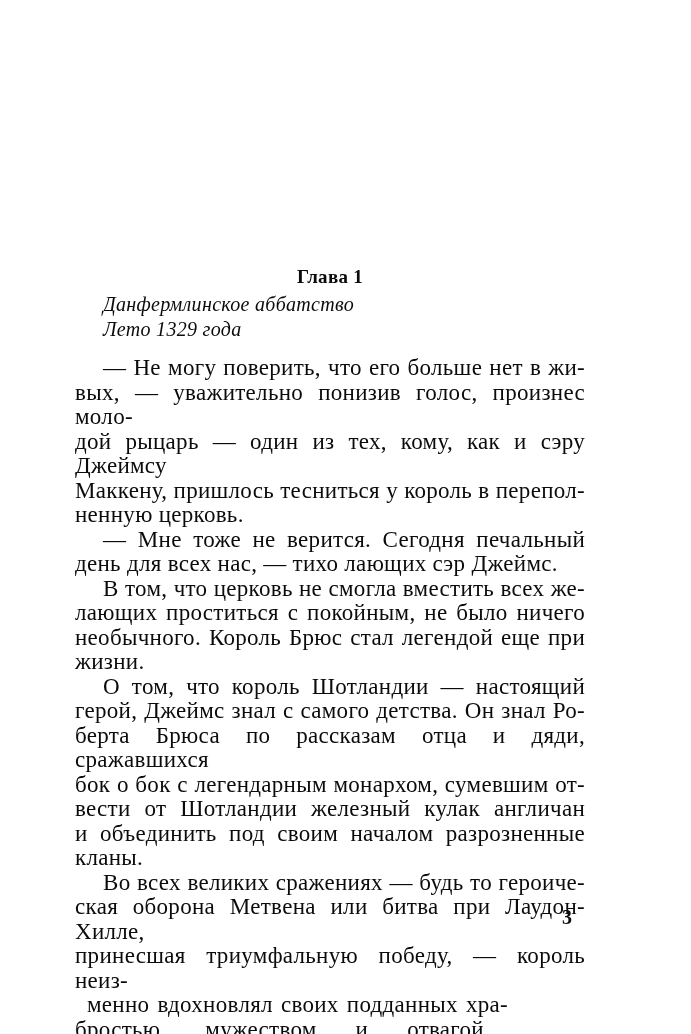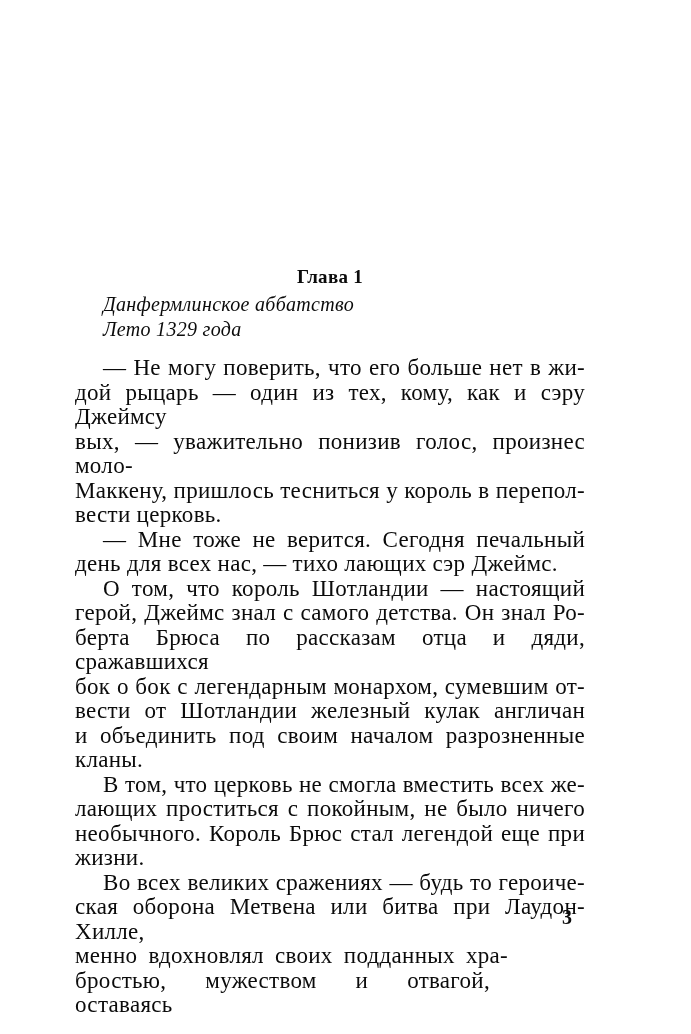--- a/index.html
+++ b/index.html
@@ -46,21 +46,21 @@
   .paragraph { margin: 0; }
   .line {
     text-align: justify;
     text-align-last: justify;
   }
   .line.first { padding-left: 28px; }
   .line.final {
     text-align: left;
     text-align-last: left;
   }
-  .line.short-1 { padding-right: 77px; }
+  .line.short-1 { padding-right: 77px; margin-left: 12px; }
   .line.short-2 { padding-right: 95px; }
   .page-number {
     position: absolute;
     left: 562px;
     top: 906px;
     font-size: 20px;
     font-weight: 700;
     letter-spacing: 0.3px;
   }
 </style>
@@ -70,46 +70,47 @@
 <div class="page">
   <div class="text-block">
     <h1 class="chapter-title">Глава 1</h1>
     <div class="epigraph">
       <div>Данфермлинское аббатство</div>
       <div>Лето 1329 года</div>
     </div>
     <div class="body-text">
         <div class="paragraph">
           <div class="line first">— Не могу поверить, что его больше нет в жи-</div>
+          <div class="line">вых, — уважительно понизив голос, произнес моло-</div>
           <div class="line">дой рыцарь — один из тех, кому, как и сэру Джеймсу</div>
-          <div class="line">вых, — уважительно понизив голос, произнес моло-</div>
           <div class="line">Маккену, пришлось тесниться у король в перепол-</div>
-          <div class="line final">вести церковь.</div>
+          <div class="line final">ненную церковь.</div>
         </div>
         <div class="paragraph">
           <div class="line first">— Мне тоже не верится. Сегодня печальный</div>
           <div class="line final">день для всех нас, — тихо лающих сэр Джеймс.</div>
+        </div>
+        <div class="paragraph">
+          <div class="line first">В том, что церковь не смогла вместить всех же-</div>
+          <div class="line">лающих проститься с покойным, не было ничего</div>
+          <div class="line">необычного. Король Брюс стал легендой еще при</div>
+          <div class="line final">жизни.</div>
         </div>
         <div class="paragraph">
           <div class="line first">О том, что король Шотландии — настоящий</div>
           <div class="line">герой, Джеймс знал с самого детства. Он знал Ро-</div>
           <div class="line">берта Брюса по рассказам отца и дяди, сражавшихся</div>
           <div class="line">бок о бок с легендарным монархом, сумевшим от-</div>
           <div class="line">вести от Шотландии железный кулак англичан</div>
           <div class="line">и объединить под своим началом разрозненные</div>
           <div class="line final">кланы.</div>
         </div>
         <div class="paragraph">
-          <div class="line first">В том, что церковь не смогла вместить всех же-</div>
-          <div class="line">лающих проститься с покойным, не было ничего</div>
-          <div class="line">необычного. Король Брюс стал легендой еще при</div>
-          <div class="line final">жизни.</div>
-        </div>
-        <div class="paragraph">
           <div class="line first">Во всех великих сражениях — будь то героиче-</div>
           <div class="line">ская оборона Метвена или битва при Лаудон-Хилле,</div>
+          <div class="line">принесшая триумфальную победу, — король неиз-</div>
           <div class="line short-1">менно вдохновлял своих подданных хра-</div>
           <div class="line short-2">бростью, мужеством и отвагой, оставаясь</div>
         </div>
       </div>
   </div>
   <div class="page-number">3</div>
 </div>
 
 </body></html>

